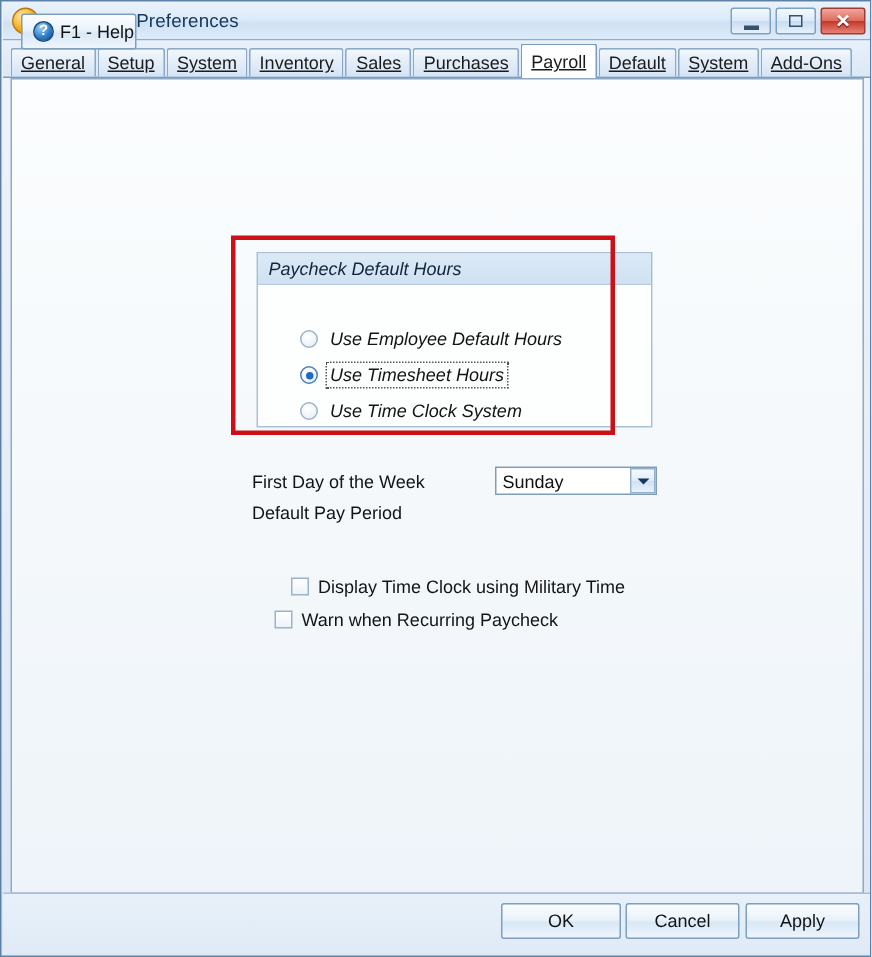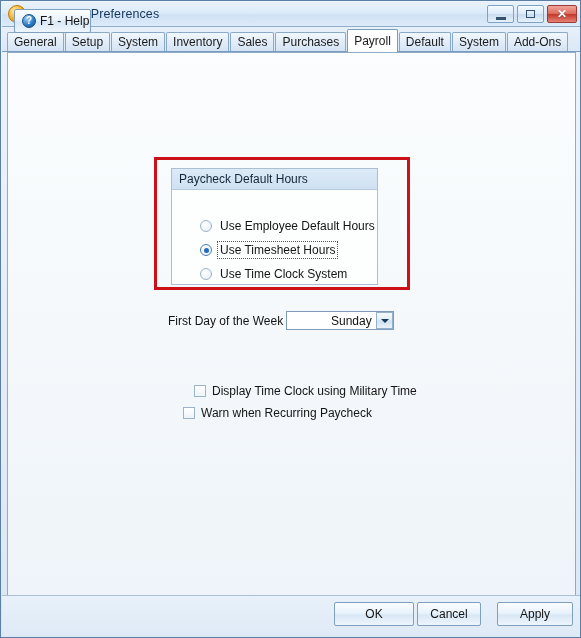--- a/index.html
+++ b/index.html
@@ -122,20 +122,21 @@
     font-size: 12px;
     color: #1b1b1b;
     background: linear-gradient(180deg, #f1f7fd 0%, #e2edf9 50%, #d4e3f4 100%);
     border: 1px solid #8aa8c7;
     border-bottom: none;
     border-radius: 2px 2px 0 0;
     display: flex;
     align-items: center;
     white-space: nowrap;
     position: relative;
+    text-decoration: underline;
   }
   .tab.active {
     height: 23px;
     background: #ffffff;
     border-color: #7a9cc0;
     z-index: 3;
     margin-bottom: -1px;
     font-weight: normal;
   }
 
@@ -160,25 +161,26 @@
     box-sizing: border-box;
     border: 3px solid #cc1018;
     pointer-events: none;
     z-index: 10;
   }
 
   
   #groupbox {
     position: absolute;
     left: 170px; top: 167px;
-    width: 207px;
+    width: 264px;
     height: 117px;
     box-sizing: border-box;
     background: #fdfefe;
     border: 1px solid #a9bfd4;
+    font-style: italic;
   }
   #groupbox-header {
     height: 21px;
     box-sizing: border-box;
     background: linear-gradient(180deg, #dceaf7 0%, #cfe1f2 100%);
     border-bottom: 1px solid #b6cadd;
     display: flex;
     align-items: center;
     padding-left: 7px;
     font-size: 12px;
@@ -224,20 +226,21 @@
     outline: 1px dotted #555555;
     outline-offset: 0px;
   }
 
   
   .field-row {
     position: absolute;
     display: flex;
     align-items: center;
     left: 167px;
+    gap: 44px;
   }
   .field-label {
     font-size: 12px;
     color: #141414;
     width: 118px;
     white-space: nowrap;
   }
   .combo {
     width: 108px;
     height: 19px;
@@ -246,21 +249,20 @@
     border: 1px solid #7f9db9;
     display: flex;
     align-items: center;
     justify-content: space-between;
     padding-left: 4px;
   }
   .combo-value {
     font-size: 12px;
     color: #111111;
     white-space: nowrap;
-    margin-left: 40px;
   }
   .combo-btn {
     width: 17px;
     height: 17px;
     flex: none;
     box-sizing: border-box;
     background: linear-gradient(180deg, #f6fafd 0%, #e2edf8 48%, #cfe0f1 52%, #e9f2fb 100%);
     border: 1px solid #93b0cd;
     display: flex;
     align-items: center;
@@ -334,21 +336,21 @@
     box-sizing: border-box;
     color: #ffffff;
     font-size: 10px;
     font-weight: bold;
     line-height: 12px;
     text-align: center;
     flex: none;
   }
   #help-label { font-size: 12px; }
   #ok-btn     { left: 333px; top: 601px; width: 80px; height: 24px; }
-  #cancel-btn { left: 416px; top: 601px; width: 64px; height: 24px; }
+  #cancel-btn { left: 416px; top: 601px; width: 76px; height: 24px; }
   #apply-btn  { left: 496px; top: 601px; width: 76px; height: 24px; }
   #ok-btn, #cancel-btn, #apply-btn { position: absolute; text-align: right; }
 </style>
 </head>
 <body>
 
 <div id="window">
 
   <div id="titlebar">
     <div id="app-icon">
@@ -413,20 +415,21 @@
     <span class="field-label">First Day of the Week</span>
     <span class="combo">
       <span class="combo-value">Sunday</span>
       <span class="combo-btn">
           <span class="chev"></span>
         </span>
     </span>
   </div>
 
   <div class="field-row" style="top:334px;">
+    <span class="field-label">Default Pay Period</span>
   </div>
 
   <div class="check-row" style="top:383px;padding-left:11px;">
     <span class="checkbox"></span>
     <span class="check-label">Display Time Clock using Military Time</span>
   </div>
 
   <div class="check-row" style="top:405px;">
     <span class="checkbox"></span>
     <span class="check-label">Warn when Recurring Paycheck</span>

